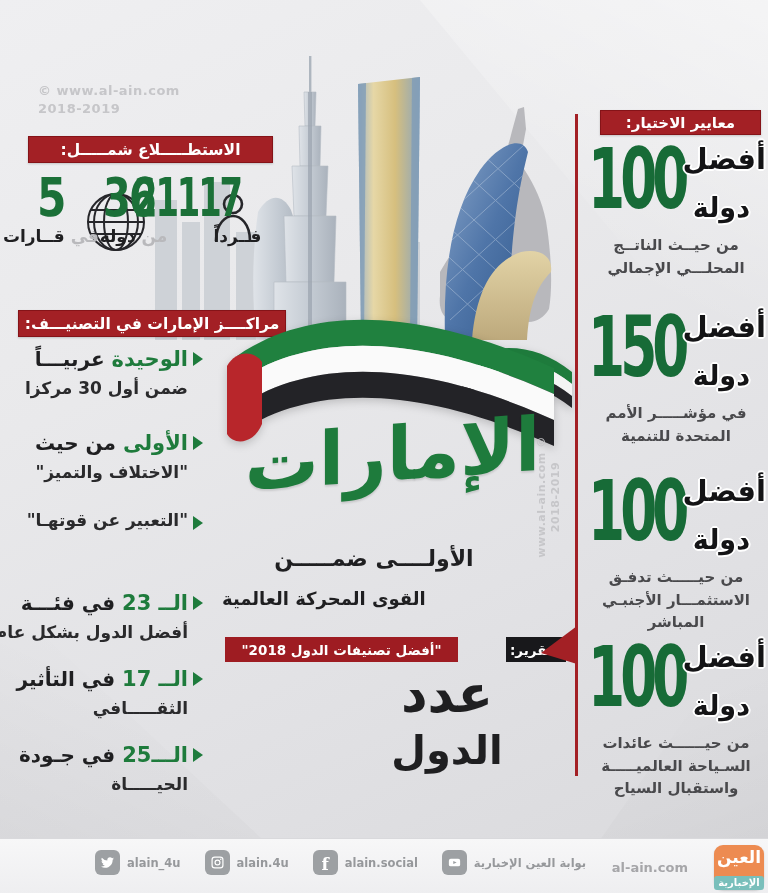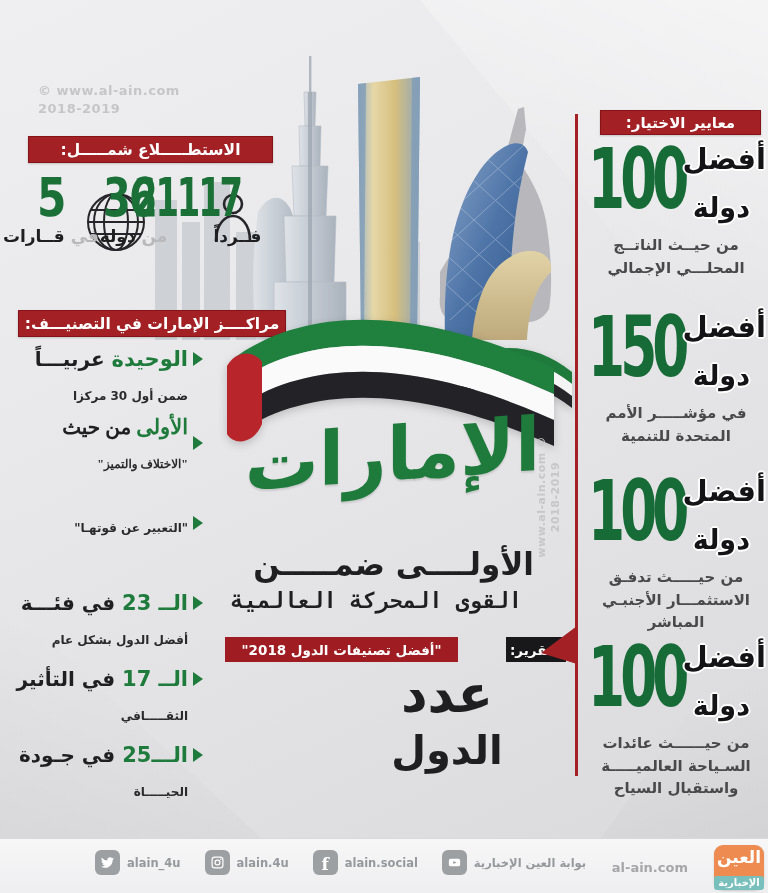--- a/index.html
+++ b/index.html
@@ -15,21 +15,21 @@
     display:flex;align-items:center;justify-content:center;
     white-space:nowrap;overflow:hidden;
     box-shadow:inset 0 0 0 1px rgba(110,10,14,.55), 0 1px 2px rgba(0,0,0,.18);
   }
   .green-num{color:#1B7038;font-weight:bold;line-height:1;display:inline-block;transform-origin:top left;}
   .stat-label{font-weight:bold;color:#1F1F21;white-space:nowrap;}
   .qualifier{color:#b9b9bc;}
   .rank-item{position:absolute;width:186px;left:2px;text-align:right;line-height:1.5;}
   .rank-line1{font-size:20px;font-weight:bold;color:#1F1F21;white-space:nowrap;}
   .rank-line1 .hl{color:#1E7B3C;font-size:21px;}
-  .rank-line2{font-size:12px;font-weight:bold;color:#2a2a2c;white-space:nowrap;margin-top:11px;}
+  .rank-line2{font-size:17px;font-weight:bold;color:#2a2a2c;white-space:nowrap;}
   .bullet{position:absolute;width:0;height:0;border-top:7px solid transparent;border-bottom:7px solid transparent;border-left:10px solid #1E7B3C;}
   .crit-block{position:absolute;left:586px;width:180px;}
   .crit-numwrap{position:relative;height:86px;}
   .crit-number{position:absolute;left:2px;top:-2px;font-size:86px;font-weight:bold;color:#176B37;letter-spacing:-8px;line-height:0.92;transform:scale(0.62,0.98);transform-origin:top left;}
   .outline-ink{
     color:#141416;font-weight:bold;
     text-shadow:-2px 0 0 #fff,2px 0 0 #fff,0 -2px 0 #fff,0 2px 0 #fff,-1px -1px 0 #fff,1px -1px 0 #fff,-1px 1px 0 #fff,1px 1px 0 #fff;
   }
   .crit-best{position:absolute;right:0;top:0;font-size:29px;}
   .crit-unit{position:absolute;right:16px;top:50px;font-size:27px;}
@@ -179,21 +179,21 @@
     <span>مراكــــز الإمارات في التصنيـــف:</span>
   </div>
 
   <div class="bullet" style="left:193px;top:352px;"></div>
   <div class="rank-item" style="top:344px;">
     <div class="rank-line1"><span class="hl">الوحيدة</span> <span>عربيـــاً</span></div>
     <div class="rank-line2">ضمن أول 30 مركزا</div>
   </div>
 
   <div class="bullet" style="left:193px;top:436px;"></div>
-  <div class="rank-item" style="top:412px;font-family:Liberation Serif, serif;">
+  <div class="rank-item" style="top:428px;">
     <div class="rank-line1"><span class="hl">الأولى</span> <span>من حيث</span></div>
     <div class="rank-line2">"الاختلاف والتميز"</div>
   </div>
 
   <div class="bullet" style="left:193px;top:516px;"></div>
   <div class="rank-item" style="top:508px;">
     <div class="rank-line2">"التعبير عن قوتهـا"</div>
   </div>
 
   <div class="bullet" style="left:193px;top:596px;"></div>
@@ -226,24 +226,24 @@
       <path d="M15,60 C90,8 200,12 332,72 L332,98 C200,38 90,34 15,86 Z" fill="#20813F"></path>
       <path d="M15,86 C90,34 200,38 332,98 L332,124 C200,64 90,60 15,112 Z" fill="#fafafa"></path>
       <path d="M15,112 C90,60 200,64 332,124 L332,150 C200,90 90,86 15,138 Z" fill="#232327"></path>
     </g>
     <path d="M5,70 C14,54 32,54 40,66 L40,128 C32,148 12,150 5,138 Z" fill="#B8262B"></path>
   </svg>
 
   <div class="abs" style="left:235px;top:412px;width:315px;text-align:center;font-size:74px;font-weight:bold;color:#1E7B3C;line-height:1.15;transform:rotate(-4deg) skewX(-4deg);text-shadow:0 2px 2px rgba(0,0,0,.12);">
     <span>الإمارات</span>
   </div>
-  <div class="abs nowrap" style="left:234px;top:546px;width:300px;font-size:31px;font-weight:bold;color:#1F1F21;">
+  <div class="abs nowrap" style="left:224px;top:546px;width:300px;text-align:center;font-size:22px;font-weight:bold;color:#1F1F21;">
     <span>الأولــــى ضمـــــن</span>
   </div>
-  <div class="abs nowrap" style="left:222px;top:588px;width:300px;text-align:right;font-size:22px;font-weight:bold;color:#1F1F21;font-family:Liberation Mono, monospace;">
+  <div class="abs nowrap" style="left:222px;top:588px;width:300px;text-align:left;font-size:18px;font-weight:bold;color:#1F1F21;">
     <span>القوى المحركة العالمية</span>
   </div>
 
   <div class="abs" style="left:458px;top:637px;width:60px;height:25px;background:#18181b;color:#fff;display:flex;align-items:center;justify-content:center;font-size:13.5px;font-weight:bold;margin-left:48px;">
     <span>التقرير:</span>
   </div>
   <div class="abs nowrap" style="left:225px;top:637px;width:233px;height:25px;background:#9E1C22;color:#fff;display:flex;align-items:center;justify-content:center;font-size:13.5px;font-weight:bold;overflow:hidden;">
     <span>"أفضل تصنيفات الدول 2018"</span>
   </div>
   <svg class="abs" style="left:541px;top:626px;" width="36" height="38" viewBox="0 0 36 38">

